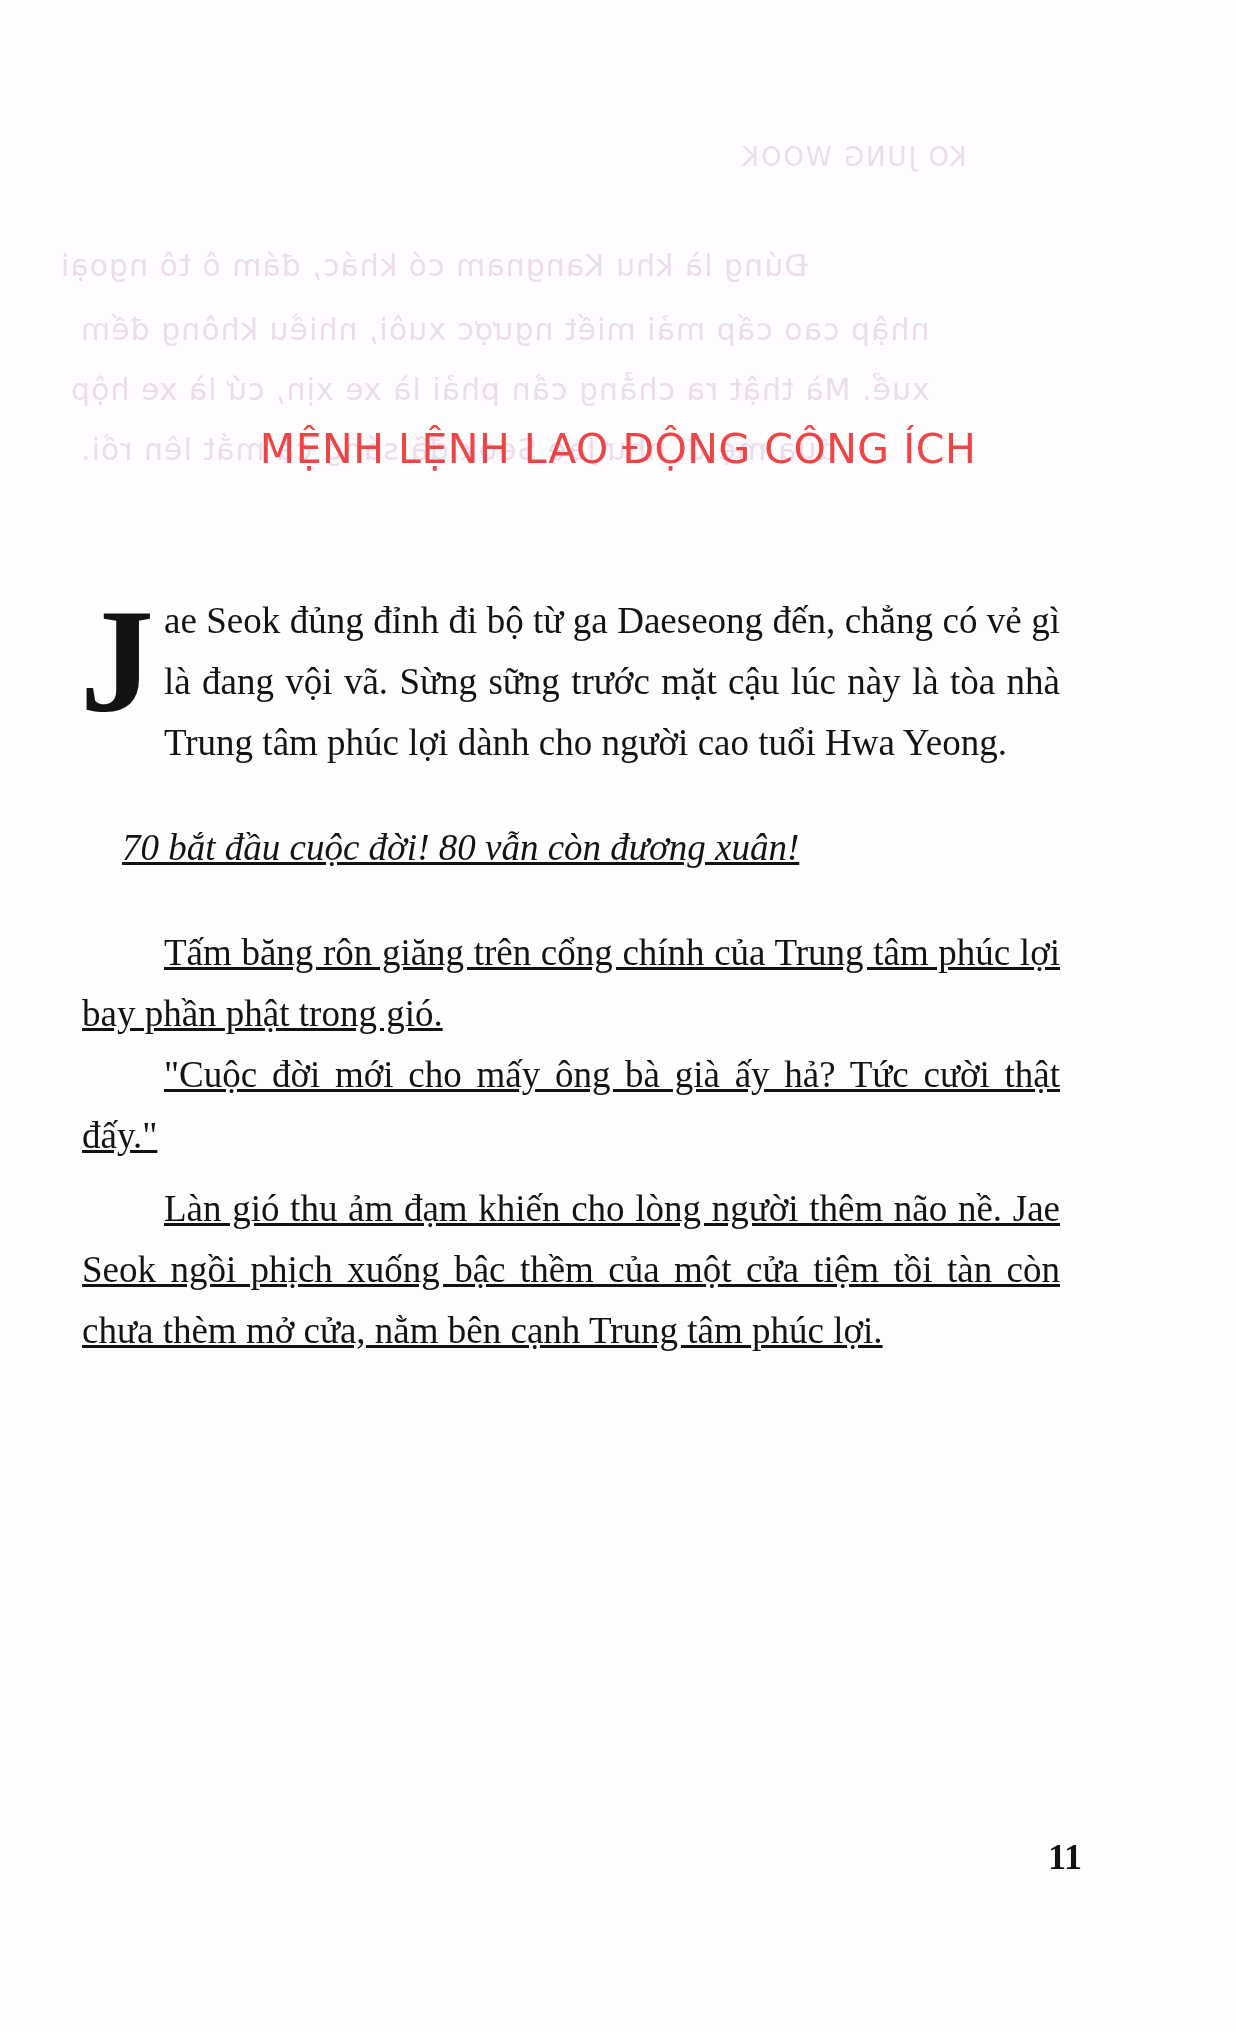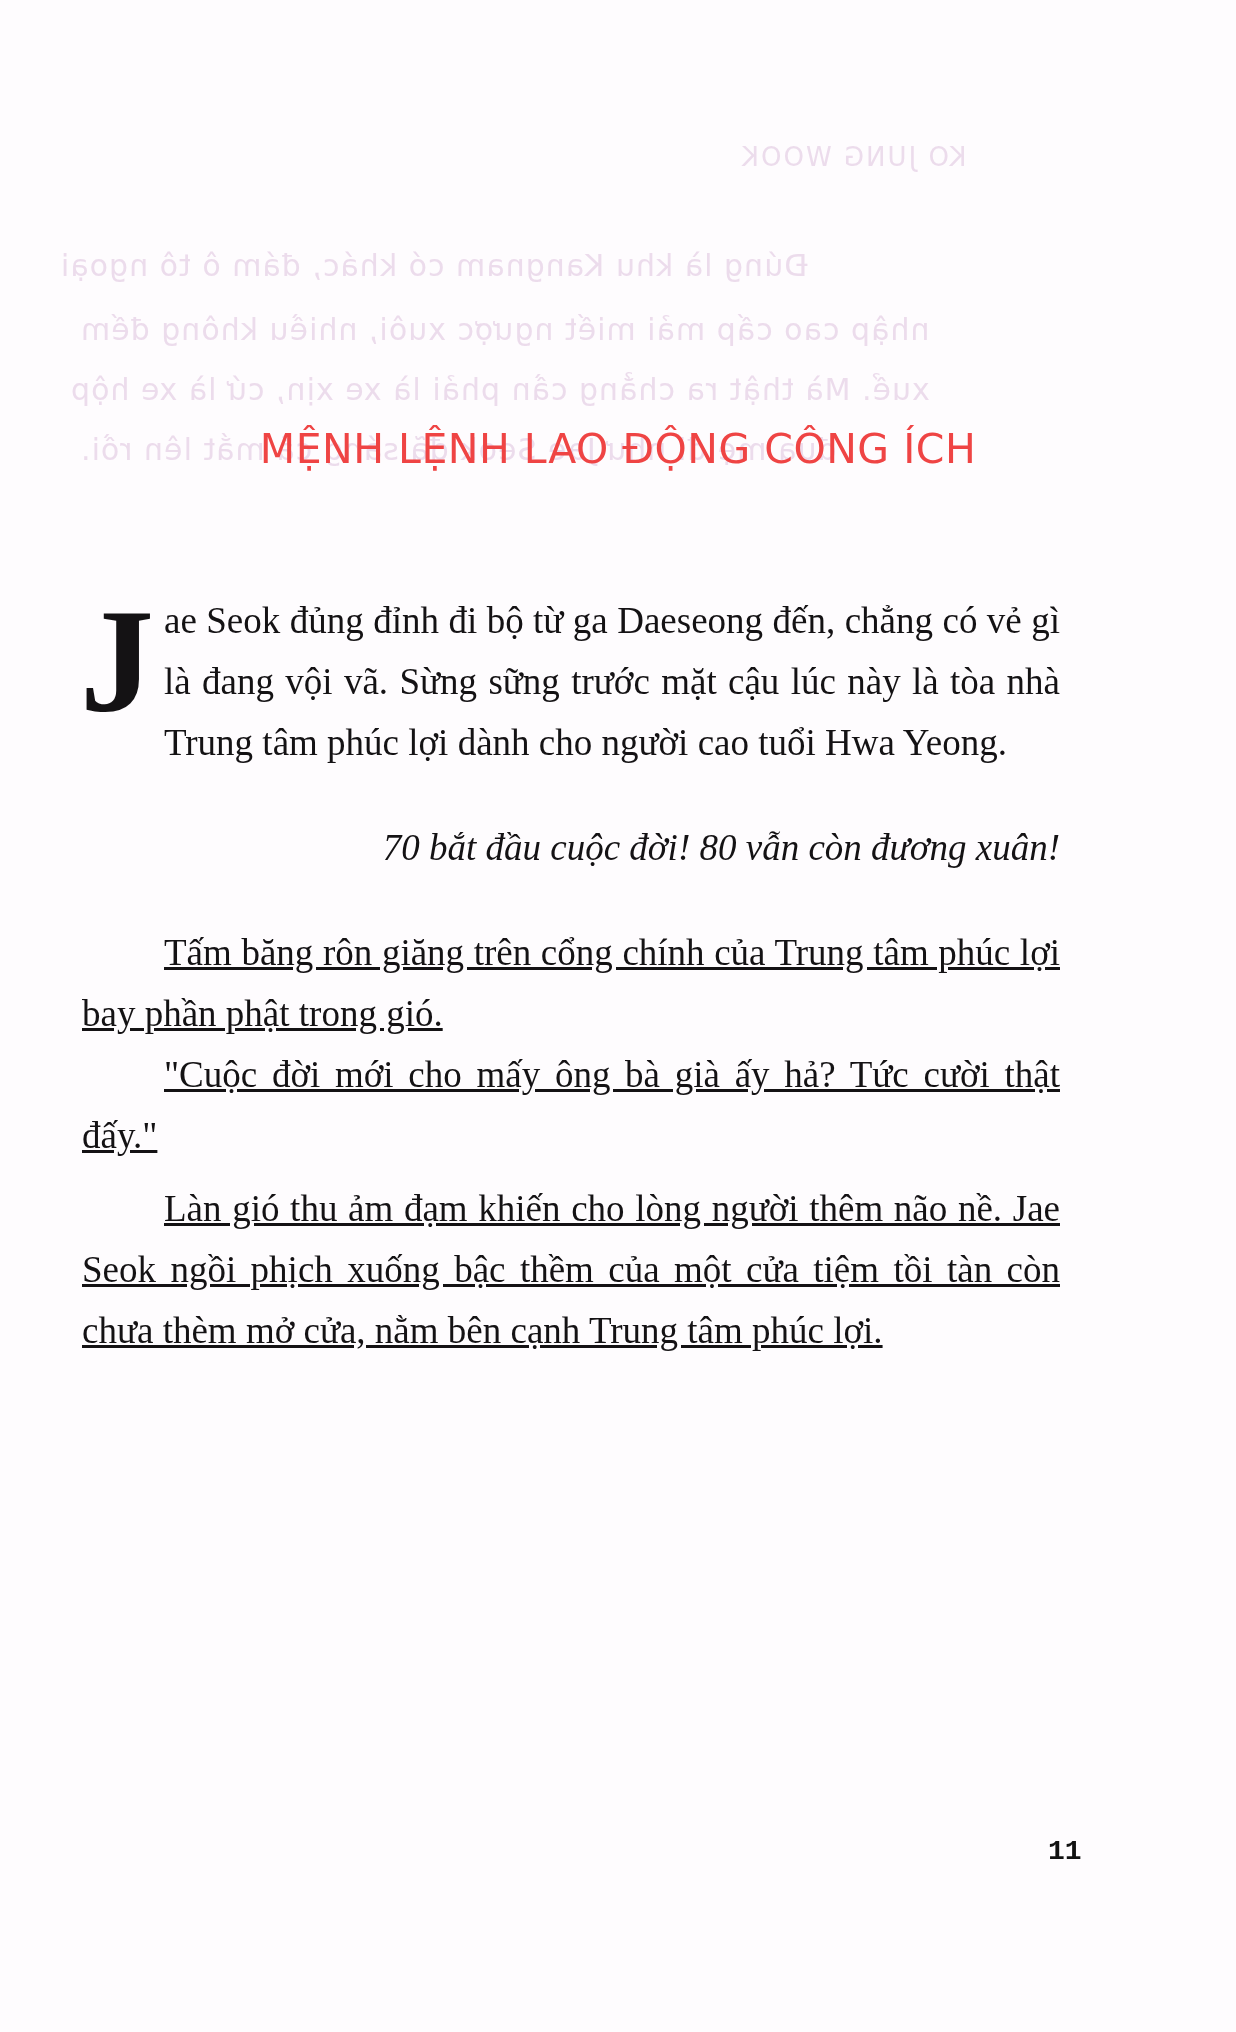--- a/index.html
+++ b/index.html
@@ -34,27 +34,28 @@
   }
   .body-text p { margin: 0; }
   .indent { text-indent: 82px; text-decoration: underline; }
   .dropcap-para { position: relative; }
   .dropcap {
     float: left; font-size: 148px; line-height: 118px;
     margin: 12px 10px 0 -2px; font-weight: bold;
     font-family: "Liberation Serif", serif;
   }
   .quote {
-    text-align: right; font-style: italic; margin: 44px 0 44px 0 !important;
+    text-align: left; font-style: italic; margin: 44px 0 44px 0 !important;
     padding-left: 40px;
+    text-decoration: underline;
   }
   .page-number {
     position: absolute; left: 1048px; top: 1836px;
-    font-family: Liberation Mono, monospace; font-weight: bold;
-    font-size: 28px; color: #111;
+    font-family: Liberation Serif, serif; font-weight: bold;
+    font-size: 36px; color: #111;
   }
   .gap { height: 6px; }
 </style>
 </head>
 <body>
 
 <div class="bleed hdr">KO JUNG WOOK</div>
 <div class="bleed l1">Đúng là khu Kangnam có khác, đám ô tô ngoại</div>
 <div class="bleed l2">nhập cao cấp mải miết ngược xuôi, nhiều không đếm</div>
 <div class="bleed l3">xuể. Mà thật ra chẳng cần phải là xe xịn, cứ là xe hộp</div>

